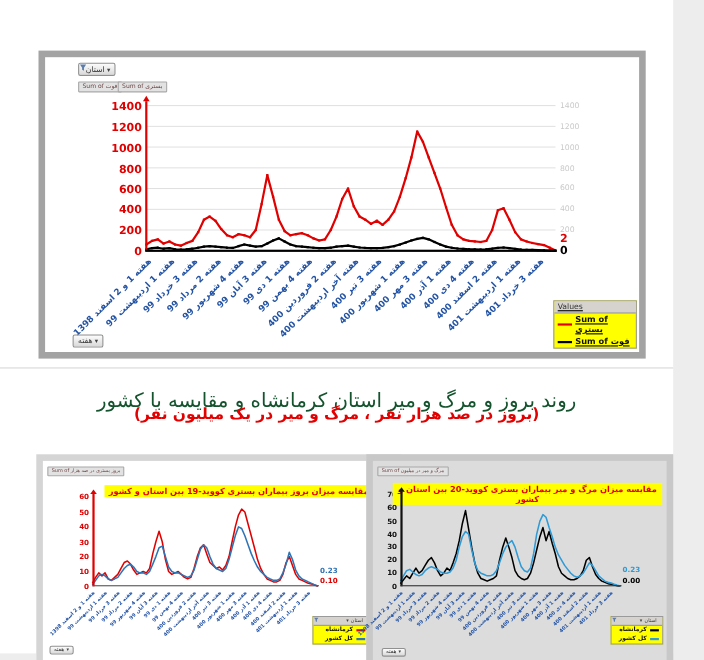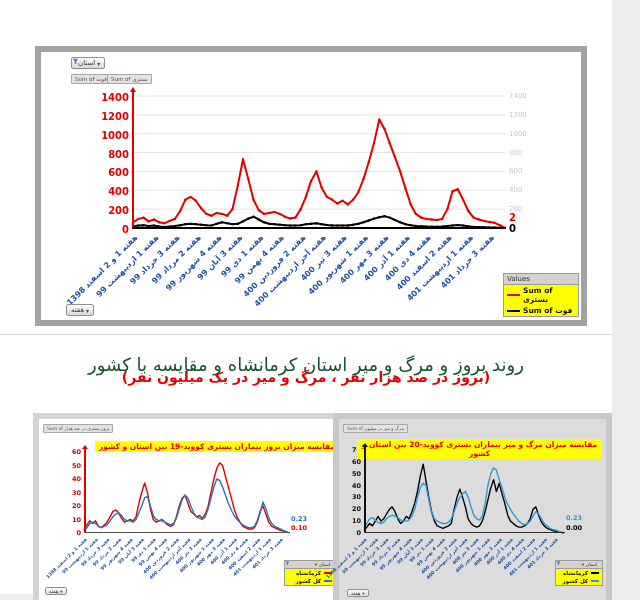--- a/index.html
+++ b/index.html
@@ -259,21 +259,21 @@
         <span style="right: 99.5px;">هفته 1 آذر 400</span>
         <span style="right: 78.6px;">هفته 4 دی 400</span>
         <span style="right: 57.6px;">هفته 2 اسفند 400</span>
         <span style="right: 36.7px;">هفته 1 اردیبهشت 401</span>
         <span style="right: 15.7px;">هفته 3 خرداد 401</span>
       </div>
 
     <div class="endlab" style="left: 468px; top: 160px; font-size: 10px; color: rgb(224, 0, 0);">2</div>
     <div class="endlab" style="left: 468px; top: 171px; font-size: 10px; color: rgb(0, 0, 0);">0</div>
 
-    <div class="legend" style="left:462px;top:221px;width:74px;">
+    <div class="legend" style="left:462px;top:221px;width:74px;text-decoration:underline;">
       <div class="legend-hdr" style="font-size:7px;">Values</div>
       <div class="lrow" style="font-size:7.5px;">
         <span class="lmark" style="width: 13px; background: rgb(224, 0, 0);"></span>
         <span>Sum of بستری</span>
       </div>
       <div class="lrow" style="font-size:7.5px;">
         <span class="lmark" style="width: 13px; background: rgb(0, 0, 0);"></span>
         <span>Sum of فوت</span>
       </div>
     </div>

